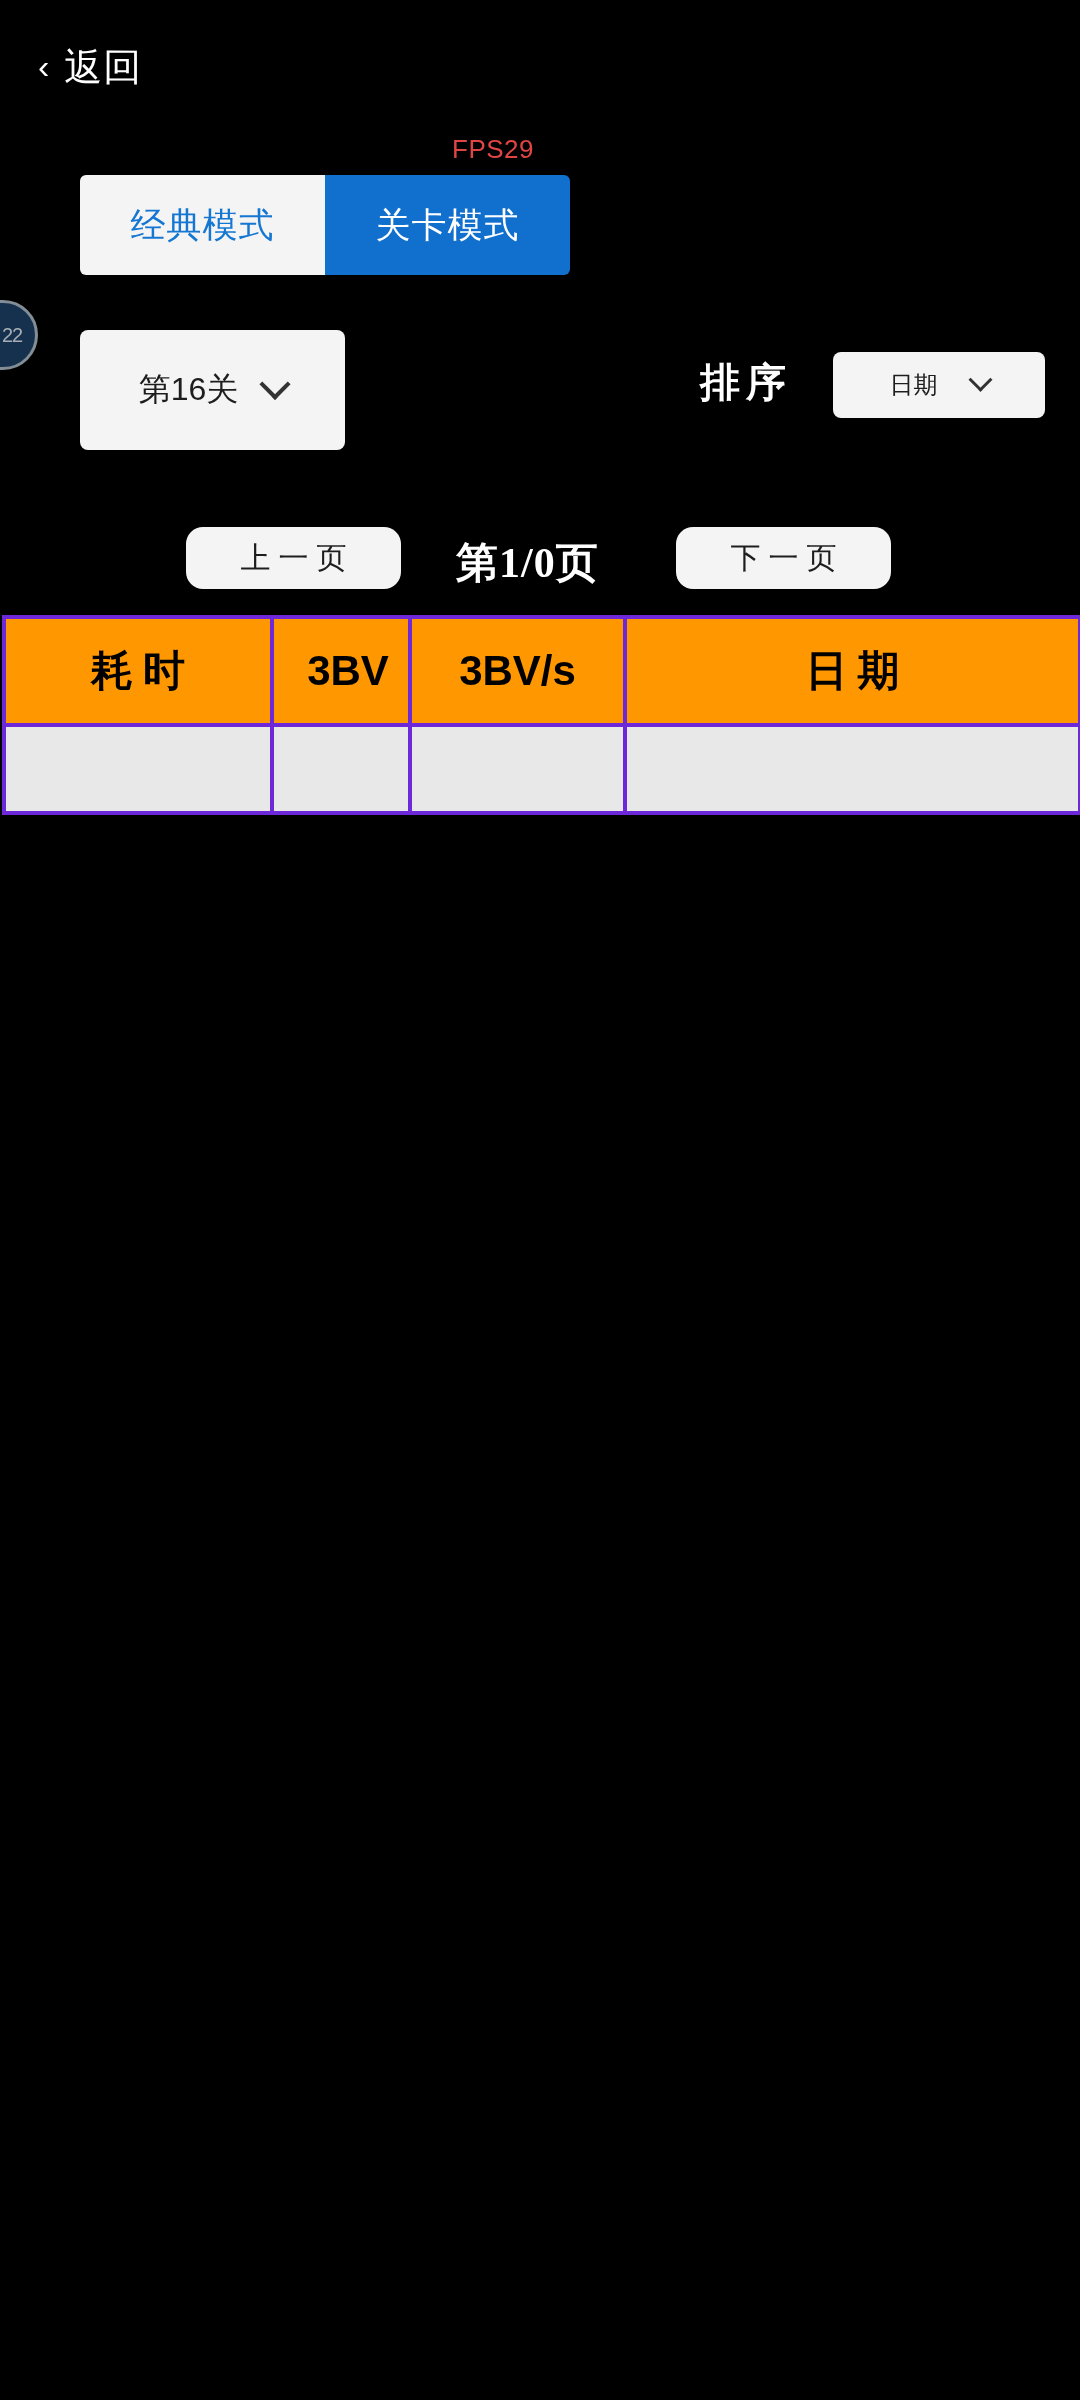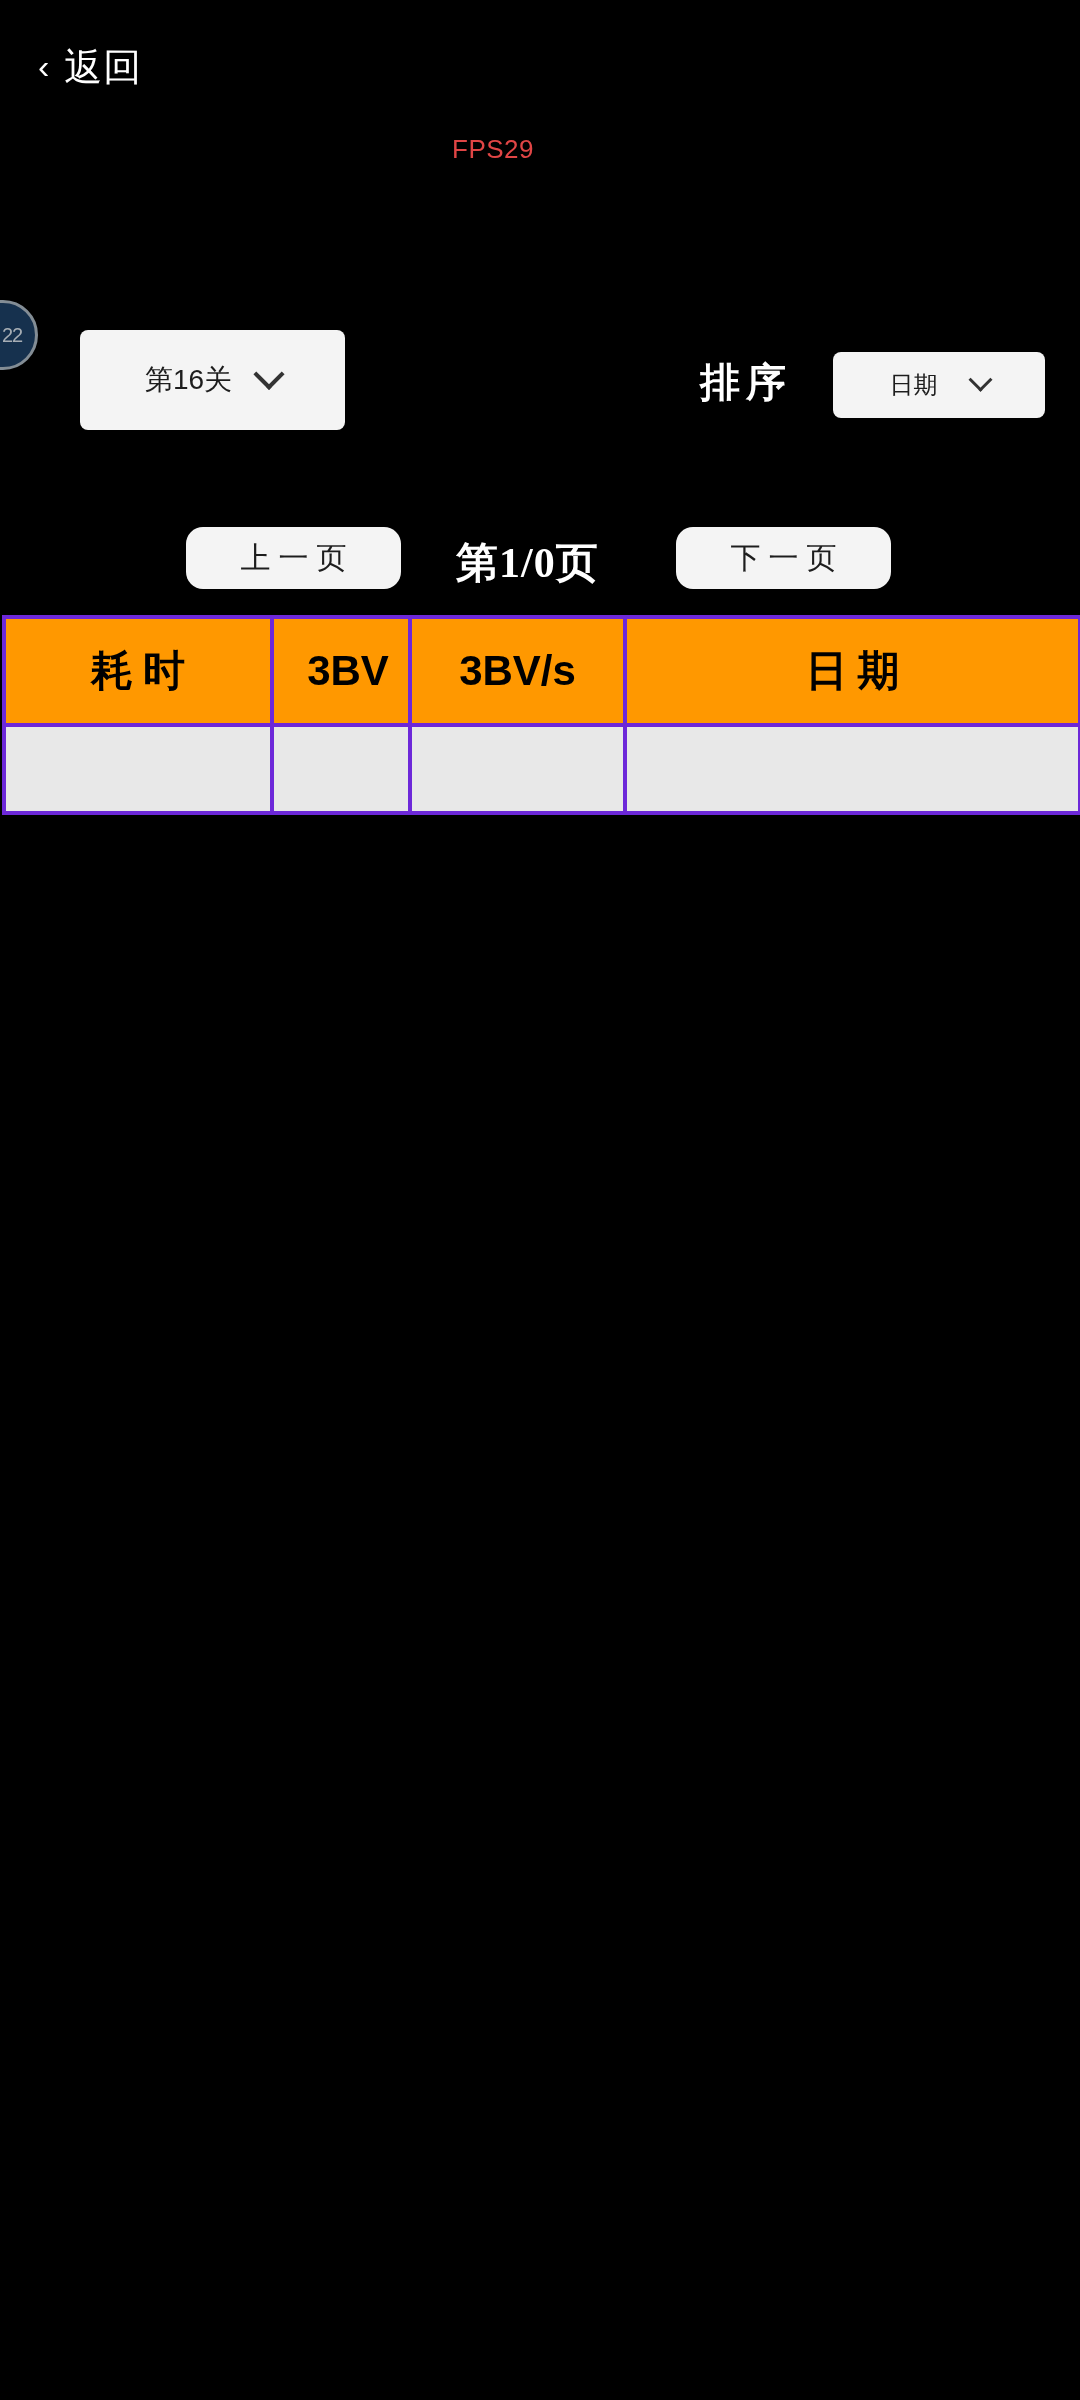--- a/index.html
+++ b/index.html
@@ -115,22 +115,22 @@
     gap: 26px;
     color: #1d1d1d;
     cursor: pointer;
     box-shadow: 0 1px 3px rgba(0,0,0,0.4);
     user-select: none;
   }
   .select-level {
     left: 80px;
     top: 330px;
     width: 265px;
-    height: 100px;
-    font-size: 28px;
+    height: 120px;
+    font-size: 32px;
   }
   .select-sort {
     left: 833px;
     top: 352px;
     width: 212px;
     height: 66px;
     font-size: 24px;
     gap: 34px;
   }
   .chev {
@@ -239,20 +239,22 @@
   <span>返回</span>
 </div>
 
 <div class="float-badge">
   <span class="float-badge-label">22</span>
 </div>
 
 <div class="fps-label">FPS29</div>
 
 <div class="mode-tabs">
+  <div class="mode-tab inactive">经典模式</div>
+  <div class="mode-tab active">关卡模式</div>
 </div>
 
 <div class="select-box select-level">
   <span>第16关</span>
   <span class="chev"></span>
 </div>
 
 <div class="sort-label">排序</div>
 <div class="select-box select-sort">
   <span>日期</span>

